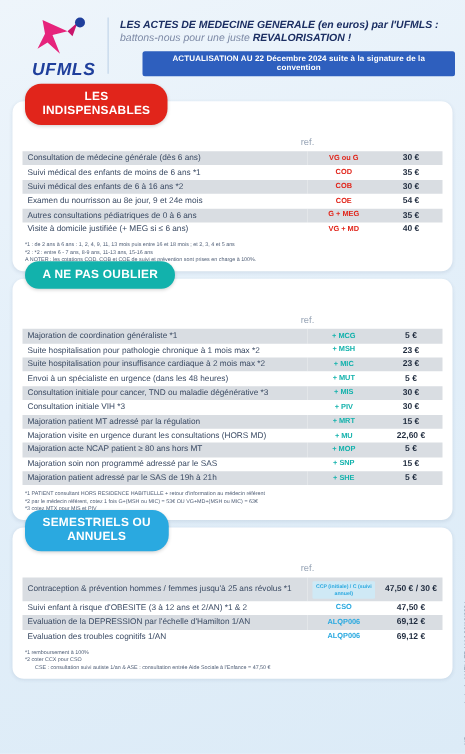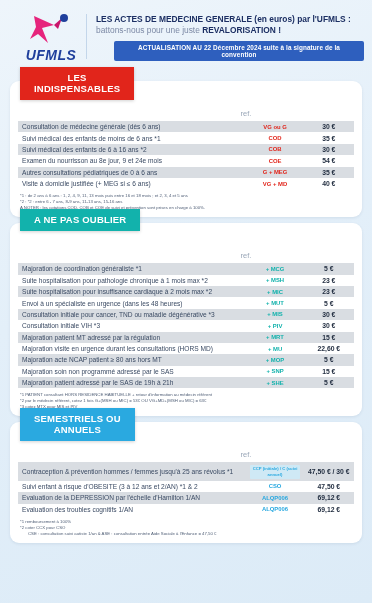--- a/index.html
+++ b/index.html
@@ -32,21 +32,21 @@
   .logo-mark svg { display:block; }
   .logo-word {
     font-size: 14px; font-weight: bold; letter-spacing: .5px;
     color: #1f3f9c; margin-top: 1px; font-style: italic;
   }
   .header-divider {
     width: 1px; background: #c3d6ea; align-self: stretch;
     margin: 4px 9px 4px 4px;
   }
   .header-text { flex: 1; padding-top: 4px; }
-  .hline { font-size: 8.4px; line-height: 11px; color: #2b3f77; }
+  .hline { font-size: 8.4px; line-height: 11px; color: #2b3f77; font-style: italic; }
   .hline b { font-weight: bold; color: #1c2f63; }
   .hline .grey { color: #7d8aa6; }
   .update-banner {
     margin: 5px 0 0 18px;
     background: #2e5fbe;
     color: #ffffff;
     font-size: 6.4px;
     font-weight: bold;
     letter-spacing: .1px;
     text-align: center;
@@ -59,21 +59,21 @@
     margin: 0 10px 6px 10px;
     background: #ffffff;
     border-radius: 9px;
     padding: 26px 8px 6px 8px;
     box-shadow: 0 1px 3px rgba(40,70,110,.10);
   }
   .card.first { margin-top: 14px; }
   .tab {
     position: absolute;
     top: -14px; left: 10px;
-    border-radius: 0;
+    border-radius: 13px;
     padding: 5px 14px 6px 14px;
     color: #ffffff;
     font-size: 9.5px;
     font-weight: bold;
     line-height: 11px;
     text-align: center;
     letter-spacing: .2px;
     box-shadow: 0 1px 3px rgba(0,0,0,.18);
   }
   .tab-red   { background: #e1251b; }

